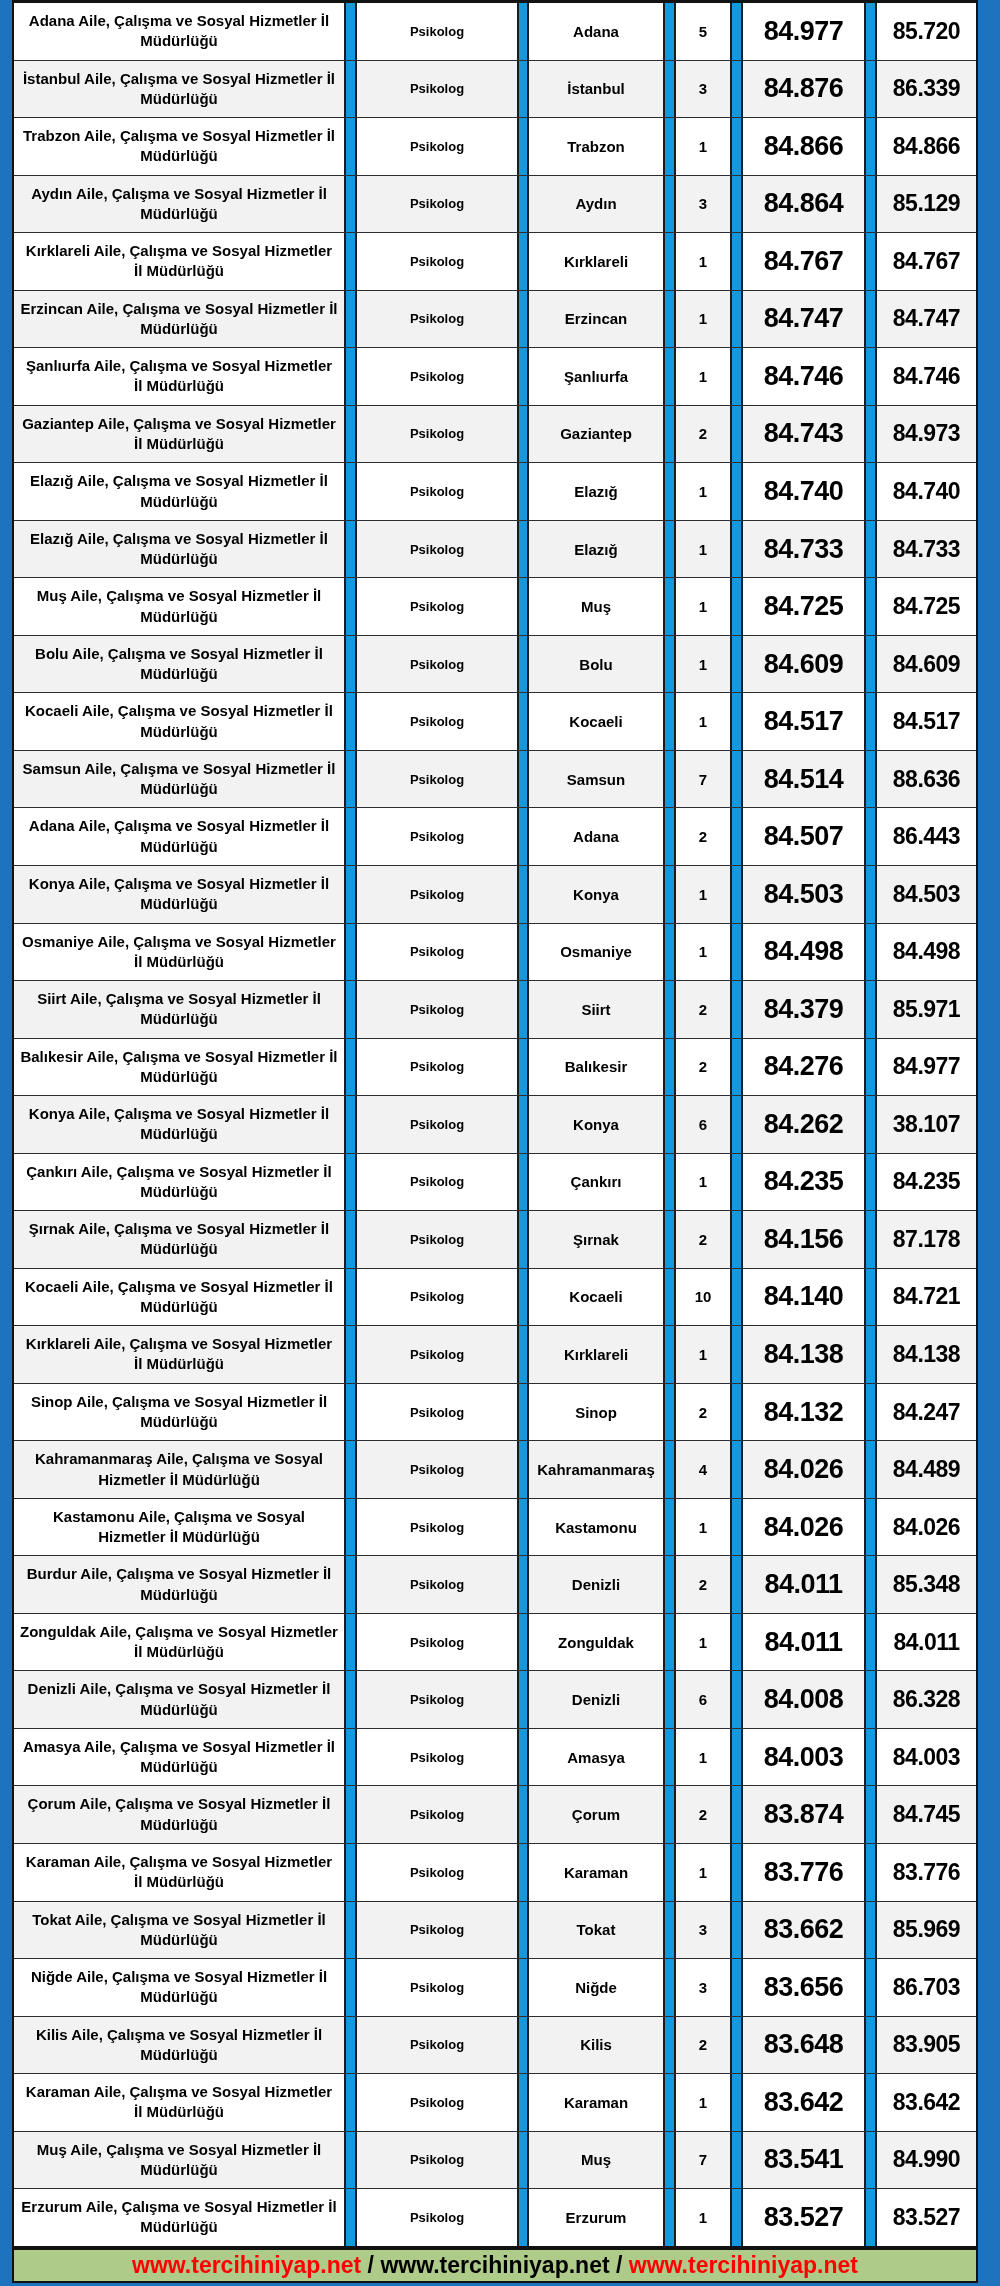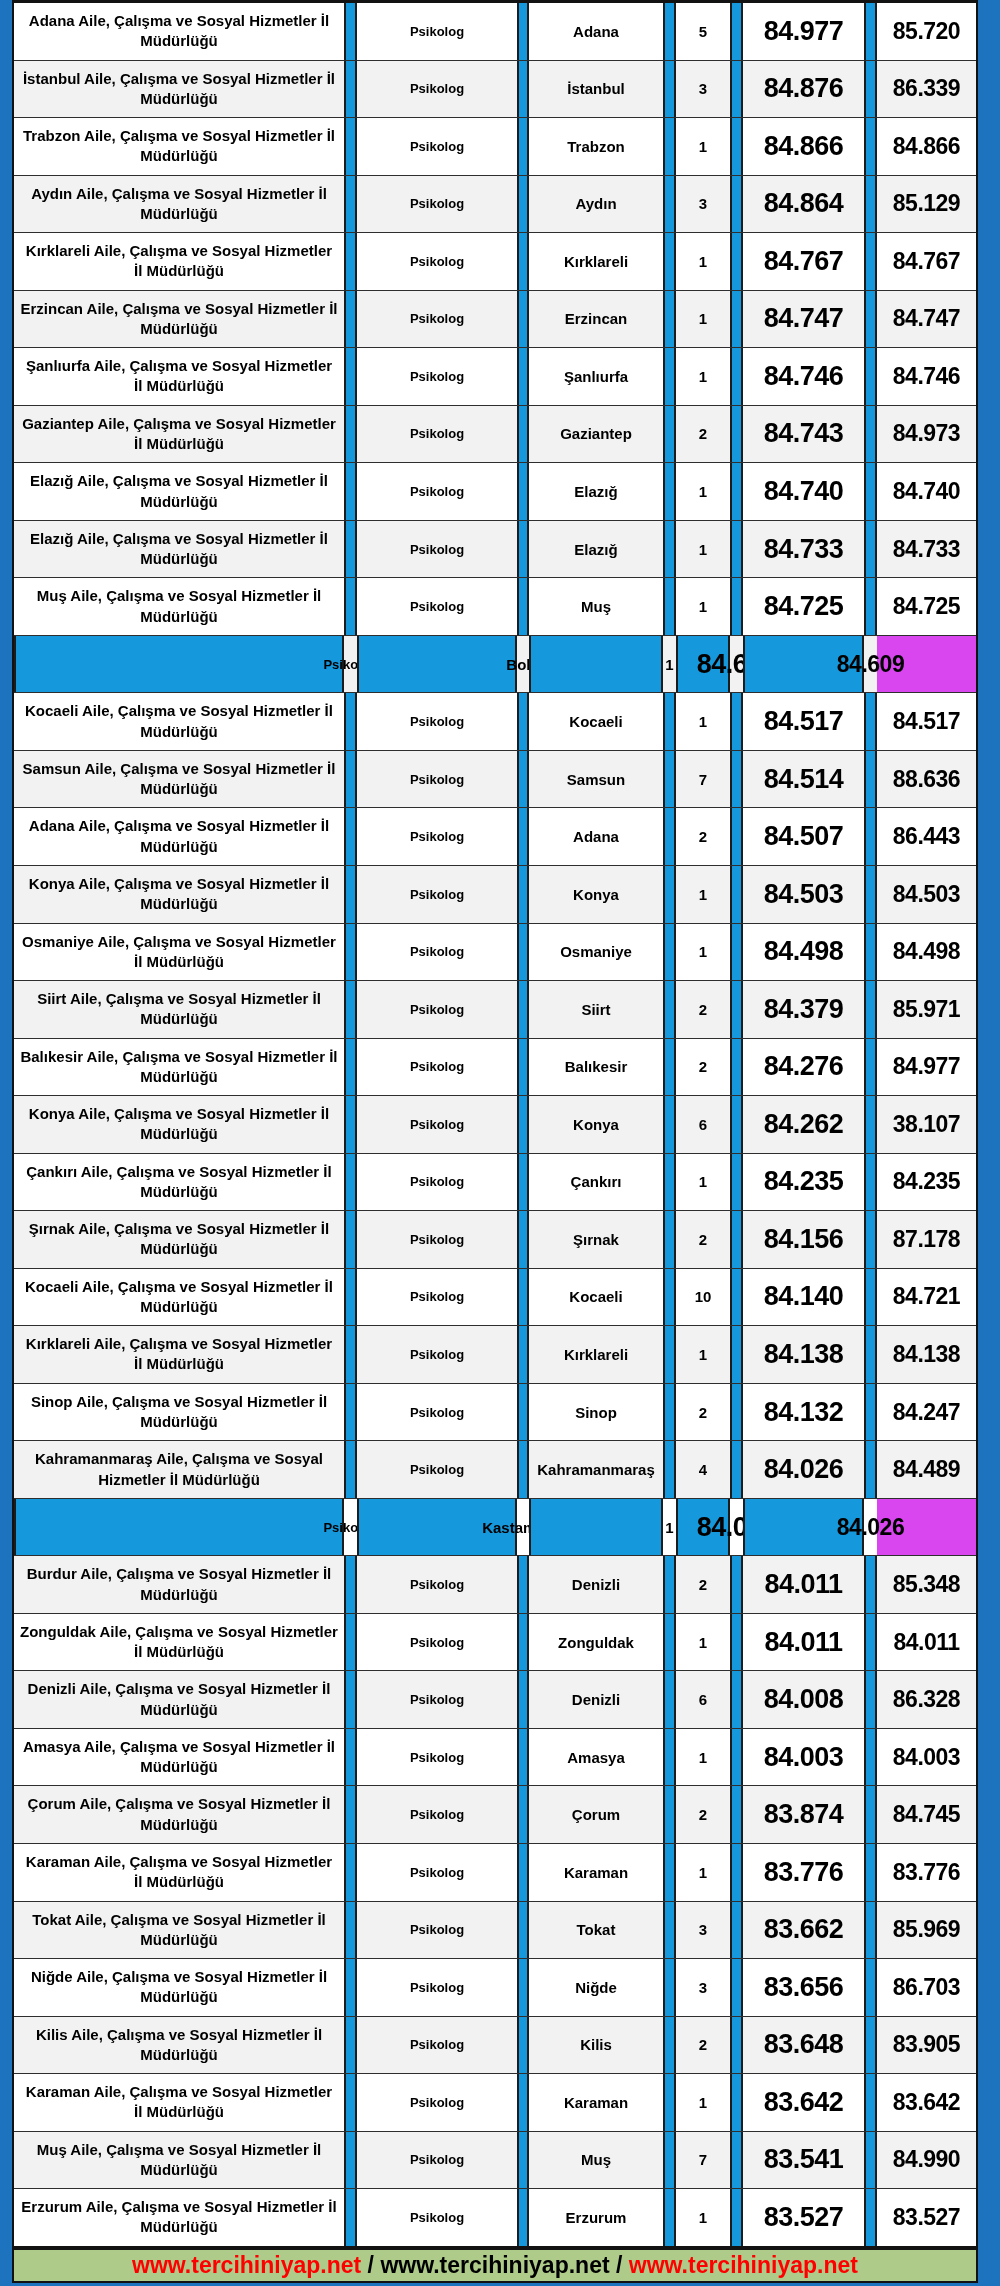--- a/index.html
+++ b/index.html
@@ -202,20 +202,21 @@
       <div class="sep"></div>
       <div class="cell c-city">Muş</div>
       <div class="sep"></div>
       <div class="cell c-count">1</div>
       <div class="sep"></div>
       <div class="cell c-min">84.725</div>
       <div class="sep"></div>
       <div class="cell c-max">84.725</div>
     </div>
     <div class="row alt">
+      <div class="cell c-inst">Bolu Aile, Çalışma ve Sosyal Hizmetler İl Müdürlüğü</div>
       <div class="sep"></div>
       <div class="cell c-pos">Psikolog</div>
       <div class="sep"></div>
       <div class="cell c-city">Bolu</div>
       <div class="sep"></div>
       <div class="cell c-count">1</div>
       <div class="sep"></div>
       <div class="cell c-min">84.609</div>
       <div class="sep"></div>
       <div class="cell c-max">84.609</div>
@@ -396,20 +397,21 @@
       <div class="sep"></div>
       <div class="cell c-city">Kahramanmaraş</div>
       <div class="sep"></div>
       <div class="cell c-count">4</div>
       <div class="sep"></div>
       <div class="cell c-min">84.026</div>
       <div class="sep"></div>
       <div class="cell c-max">84.489</div>
     </div>
     <div class="row">
+      <div class="cell c-inst">Kastamonu Aile, Çalışma ve Sosyal Hizmetler İl Müdürlüğü</div>
       <div class="sep"></div>
       <div class="cell c-pos">Psikolog</div>
       <div class="sep"></div>
       <div class="cell c-city">Kastamonu</div>
       <div class="sep"></div>
       <div class="cell c-count">1</div>
       <div class="sep"></div>
       <div class="cell c-min">84.026</div>
       <div class="sep"></div>
       <div class="cell c-max">84.026</div>

